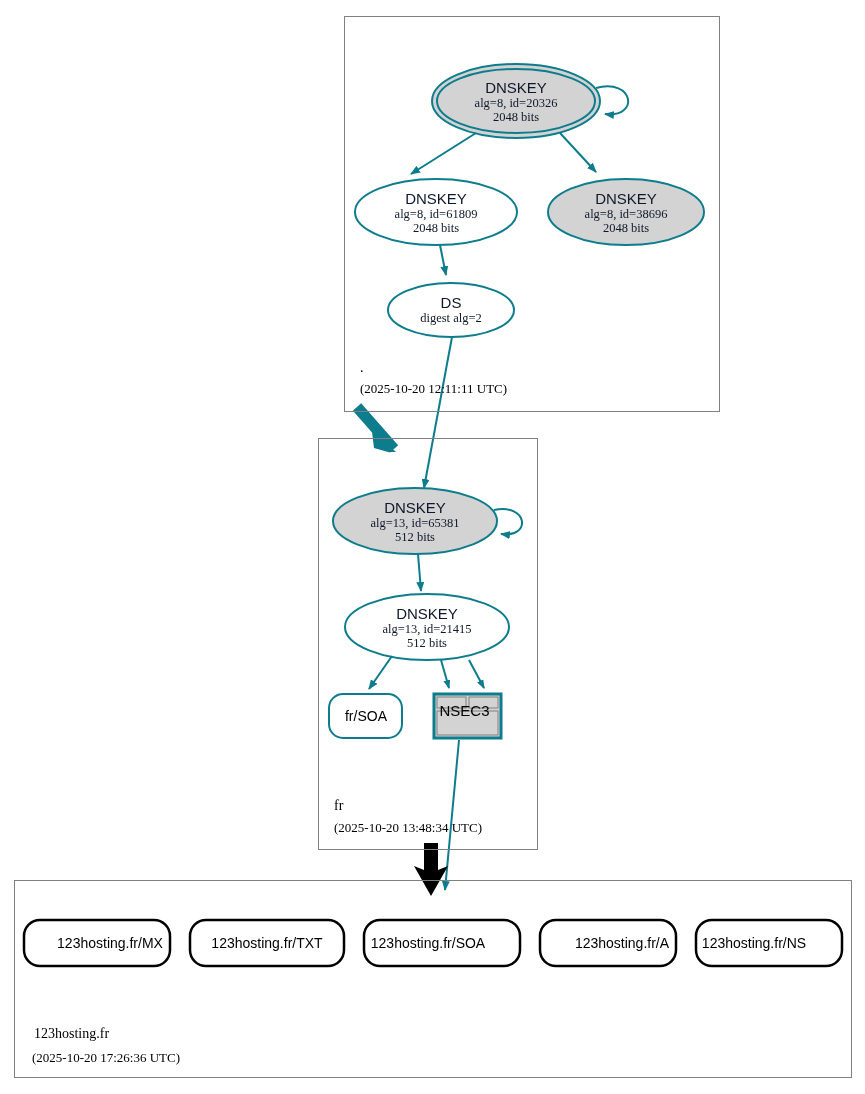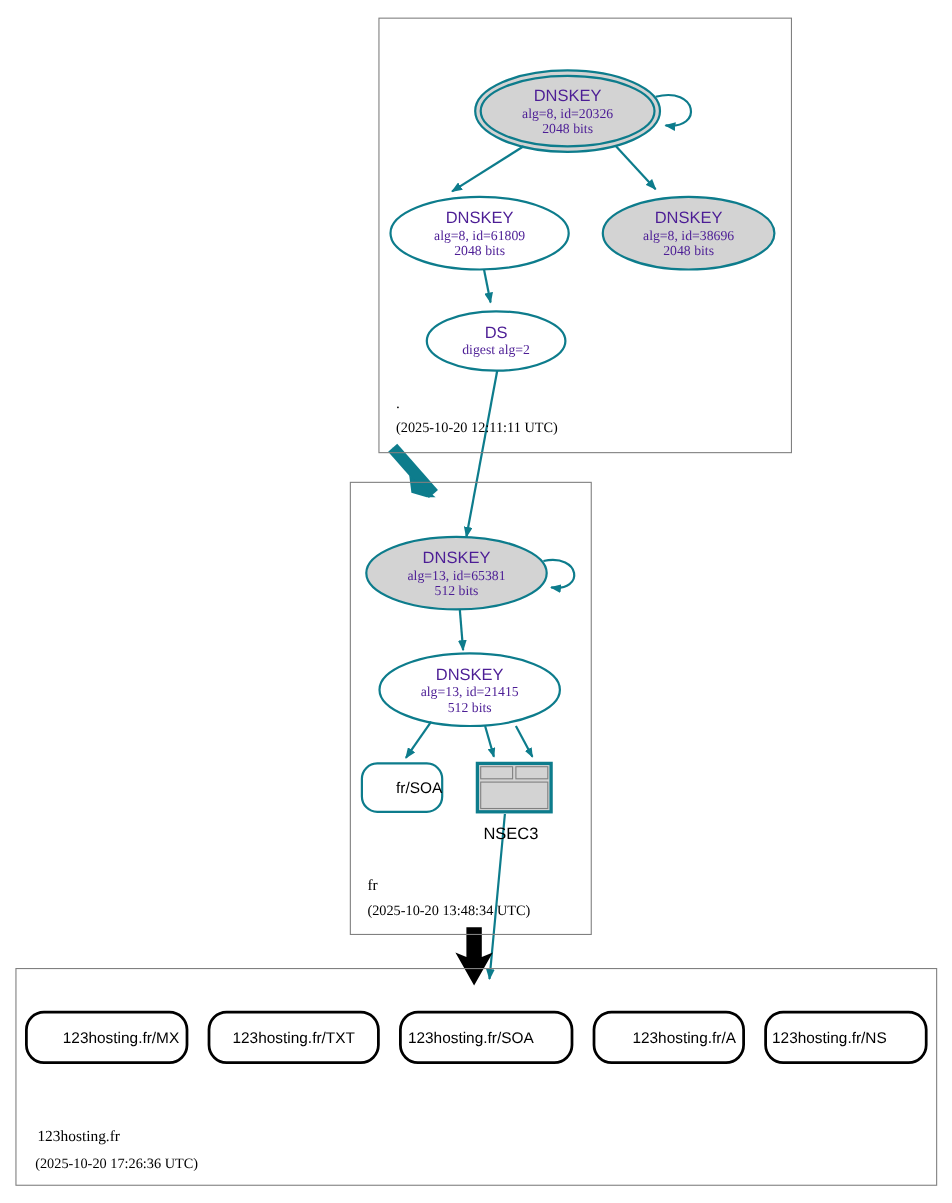--- a/index.html
+++ b/index.html
@@ -37,21 +37,21 @@
     color: #000000;
     white-space: nowrap;
   }
   .zone-name { font-size: 14px; }
   .zone-time { font-size: 13px; }
 
   
   .node-text {
     position: absolute;
     text-align: center;
-    color: #4c1d95;
+    color: #0f172a;
     white-space: nowrap;
     pointer-events: none;
     font-family: "Liberation Sans", sans-serif;
   }
   .node-title {
     font-family: "Liberation Sans", sans-serif;
     font-size: 15px;
     line-height: 17px;
   }
   .node-sub {
@@ -205,23 +205,23 @@
   <div class="node-sub">alg=13, id=65381</div>
   <div class="node-sub">512 bits</div>
 </div>
 
 <div class="node-text" style="left:327px; top:605px; width:200px;">
   <div class="node-title">DNSKEY</div>
   <div class="node-sub">alg=13, id=21415</div>
   <div class="node-sub">512 bits</div>
 </div>
 
-<div class="rr-text" style="left:347px; top:708px; width:68px;">fr/SOA</div>
-
-<div class="nsec-text" style="left:437px; top:750px; width:55px;">NSEC3</div>
+<div class="rr-text" style="left:332px; top:708px; width:68px;">fr/SOA</div>
+
+<div class="nsec-text" style="left:437px; top:702px; width:55px;">NSEC3</div>
 
 <div class="zone-label zone-name" style="left:334px; top:798px;">fr</div>
 <div class="zone-label zone-time" style="left:334px; top:820px;">(2025-10-20 13:48:34 UTC)</div>
 
 <div class="rr-text" style="left:24px;  top:935px; width:172px;">123hosting.fr/MX</div>
 <div class="rr-text" style="left:190px; top:935px; width:154px;">123hosting.fr/TXT</div>
 <div class="rr-text" style="left:364px; top:935px; width:128px;">123hosting.fr/SOA</div>
 <div class="rr-text" style="left:540px; top:935px; width:164px;">123hosting.fr/A</div>
 <div class="rr-text" style="left:696px; top:935px; width:116px;">123hosting.fr/NS</div>
 

